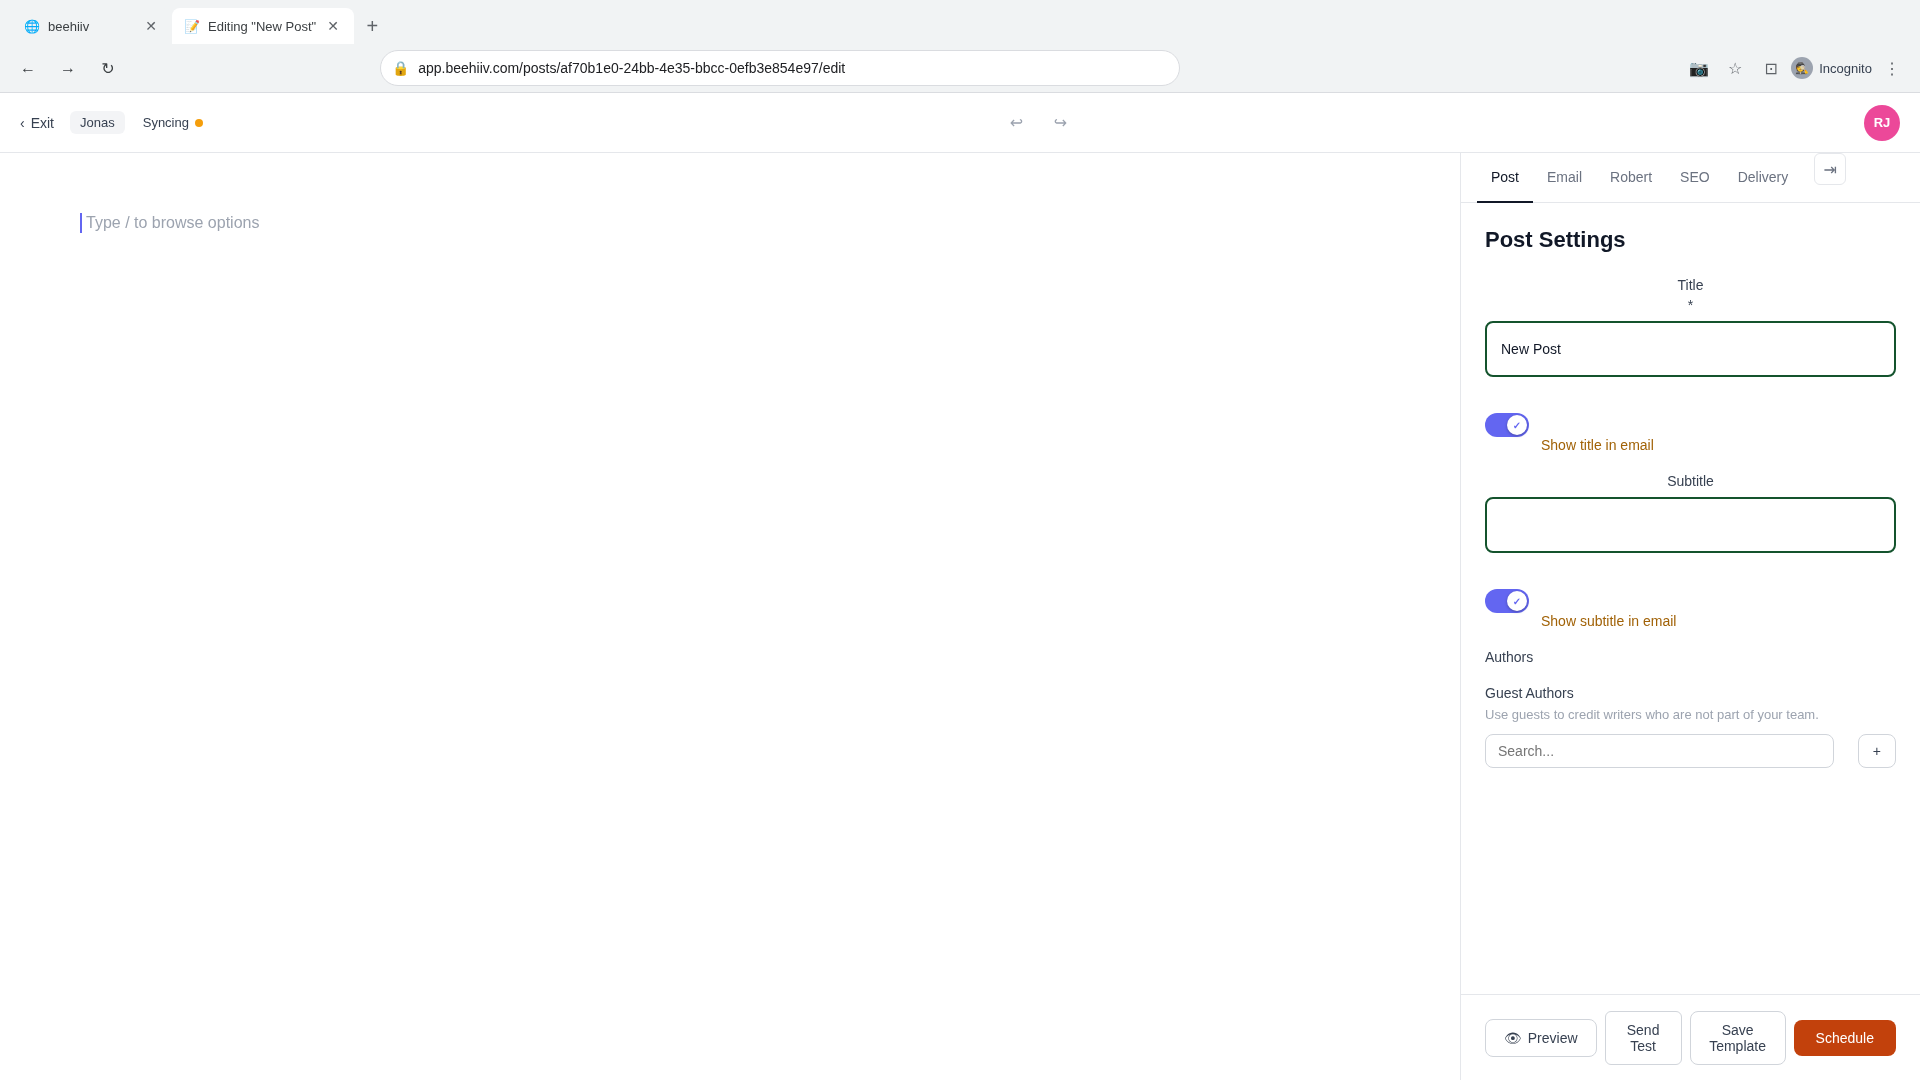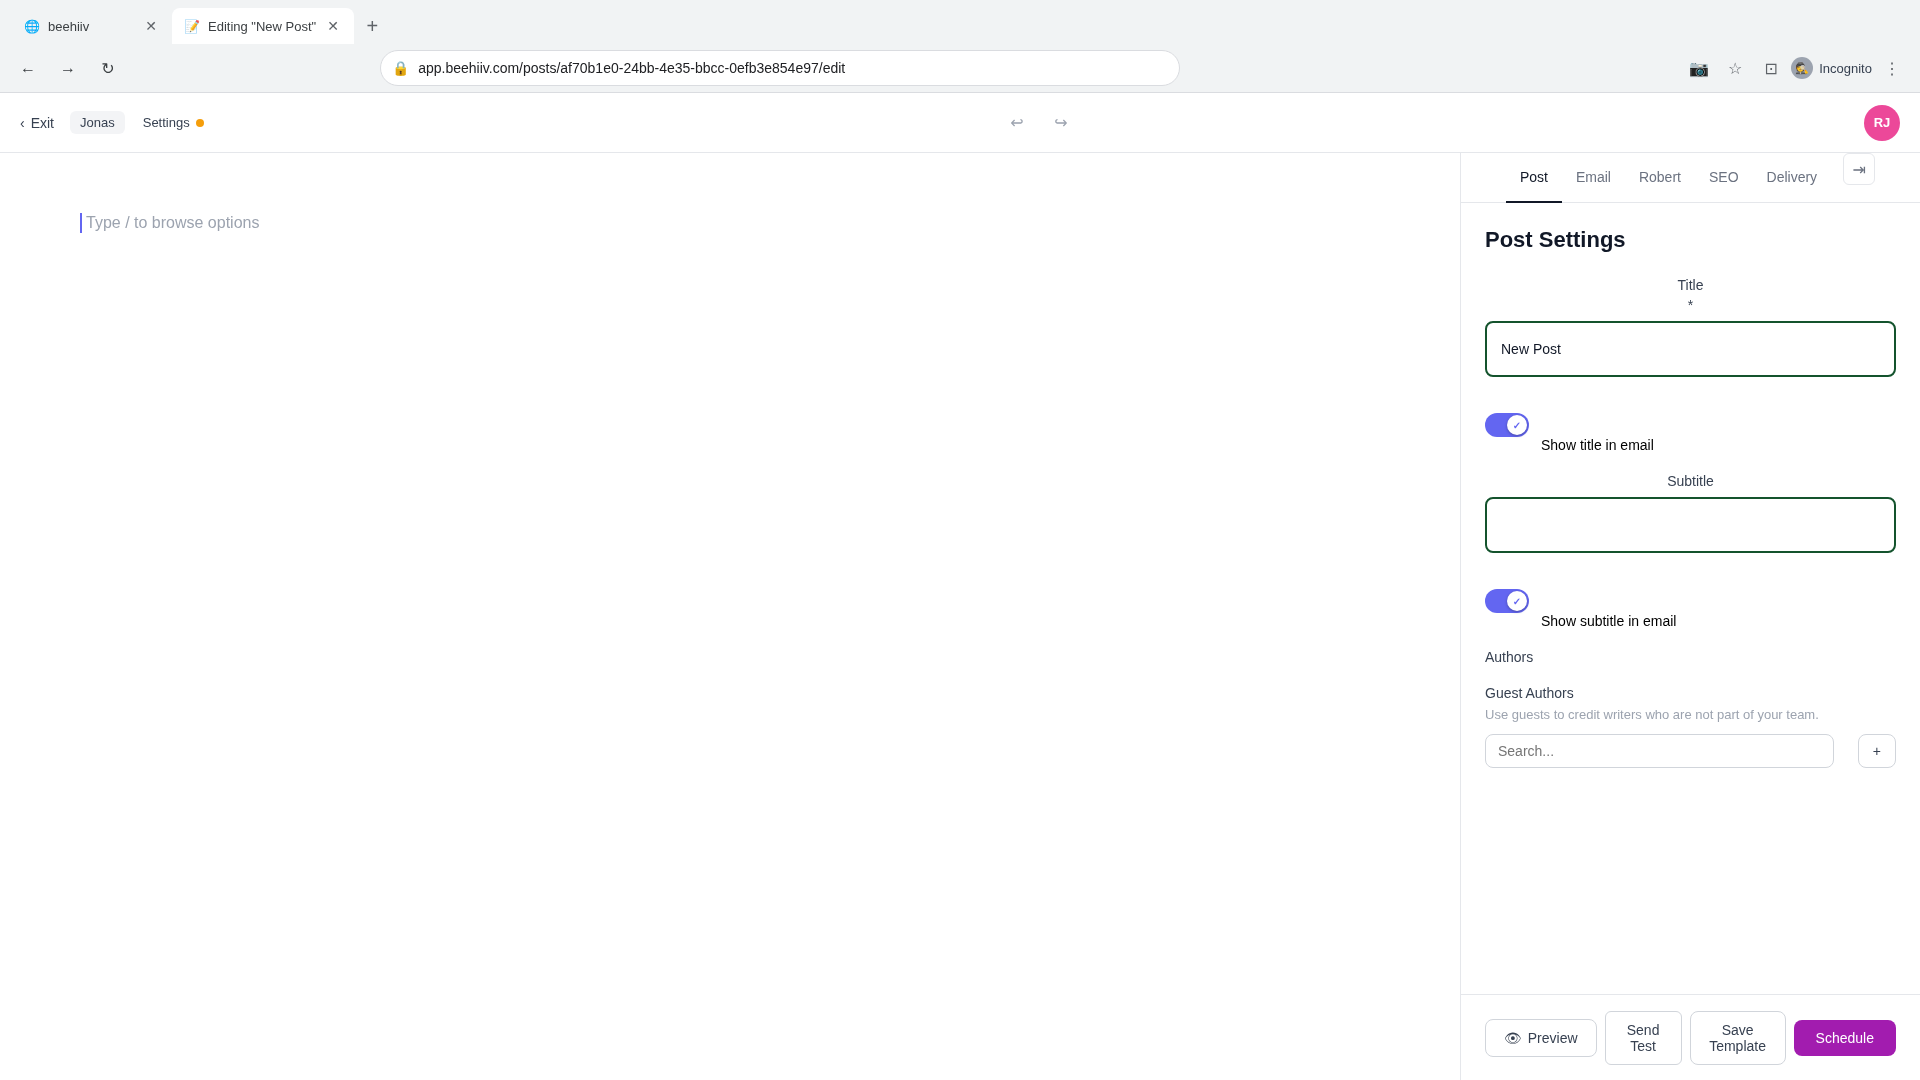--- a/index.html
+++ b/index.html
@@ -43,39 +43,39 @@
     
     .editor-area { flex: 1; padding: 60px 80px; color: #9ca3af; font-size: 16px; cursor: text; }
     .editor-placeholder { color: #9ca3af; font-size: 16px; display: flex; align-items: center; gap: 4px; }
     .editor-placeholder .cursor { width: 2px; height: 20px; background: #6366f1; display: inline-block; animation: blink 1s infinite; }
     @keyframes blink { 0%, 50% { opacity: 1; } 51%, 100% { opacity: 0; } }
 
     
     .right-panel { width: 460px; border-left: 1px solid #e5e7eb; display: flex; flex-direction: column; background: #fff; }
 
     
-    .panel-tabs { display: flex; border-bottom: 1px solid #e5e7eb; padding: 0 16px; justify-content: center; }
+    .panel-tabs { display: flex; border-bottom: 1px solid #e5e7eb; padding: 0 16px; }
     .panel-tab { padding: 16px 14px; font-size: 14px; color: #6b7280; cursor: pointer; border-bottom: 2px solid transparent; margin-bottom: -1px; }
     .panel-tab.active { color: #111827; border-bottom-color: #111827; font-weight: 500; }
 
     
     .panel-content { flex: 1; overflow-y: auto; padding: 24px 24px 0; }
     .panel-title { font-size: 22px; font-weight: 600; color: #111827; margin-bottom: 24px; }
 
     .field-group { margin-bottom: 20px; }
     .field-label { font-size: 14px; font-weight: 500; color: #374151; margin-bottom: 8px; display: flex; align-items: center; gap: 4px; flex-direction: column; }
     .required-star { color: #374151; }
     .field-input { width: 100%; border: 2px solid #14532d; border-radius: 8px; padding: 18px 14px; font-size: 14px; color: #111827; outline: none; }
 
     
     .toggle-row { display: flex; align-items: center; gap: 12px; margin-bottom: 20px; }
     .toggle { width: 44px; height: 24px; border-radius: 12px; background: #6366f1; position: relative; cursor: pointer; flex-shrink: 0; }
     .toggle-knob { width: 20px; height: 20px; border-radius: 50%; background: #fff; position: absolute; top: 2px; right: 2px; box-shadow: 0 1px 3px rgba(0,0,0,0.3); }
     .toggle-knob.check::after { content: '✓'; position: absolute; top: 50%; left: 50%; transform: translate(-50%, -50%); font-size: 10px; color: #6366f1; font-weight: bold; }
-    .toggle-label { font-size: 14px; color: #000000; margin-top: 40px; }
+    .toggle-label { font-size: 14px; color: #a16207; margin-top: 40px; }
 
     
     .authors-section { margin-bottom: 20px; }
     .authors-label { font-size: 14px; font-weight: 500; color: #374151; margin-bottom: 12px; }
     .authors-list { display: flex; gap: 8px; flex-wrap: wrap; }
     .author-chip { padding: 6px 14px; border-radius: 20px; font-size: 13px; cursor: pointer; border: 1px solid #e5e7eb; background: #fff; }
     .author-chip.active { color: #db2777; border-color: #fce7f3; background: #fdf2f8; }
     .author-chip.inactive { color: #374151; }
 
     
@@ -84,21 +84,21 @@
     .guest-authors-desc { font-size: 13px; color: #9ca3af; margin-bottom: 12px; }
     .guest-input-row { display: flex; gap: 24px; }
     .guest-input { flex: 1; border: 1px solid #d1d5db; border-radius: 8px; padding: 8px 12px; font-size: 14px; color: #374151; }
     .guest-add-btn { border: 1px solid #d1d5db; border-radius: 8px; padding: 8px 14px; font-size: 14px; color: #374151; background: #fff; cursor: pointer; }
 
     
     .panel-footer { padding: 16px 24px; border-top: 1px solid #e5e7eb; display: flex; gap: 8px; align-items: center; background: #fff; }
     .preview-btn { display: flex; align-items: center; gap: 6px; padding: 10px 18px; border: 1px solid #d1d5db; border-radius: 8px; font-size: 14px; color: #374151; background: #fff; cursor: pointer; }
     .send-test-btn { padding: 10px 18px; border: 1px solid #d1d5db; border-radius: 6px; font-size: 14px; color: #374151; background: #fff; cursor: pointer; }
     .save-template-btn { padding: 10px 18px; border: 1px solid #d1d5db; border-radius: 8px; font-size: 14px; color: #374151; background: #fff; cursor: pointer; }
-    .schedule-btn { padding: 10px 22px; border: none; border-radius: 8px; font-size: 14px; color: #fff; background: #a21caf; cursor: pointer; font-weight: 500; margin-left: auto; }
+    .schedule-btn { padding: 10px 22px; border: none; border-radius: 8px; font-size: 14px; color: #fff; background: #c2410c; cursor: pointer; font-weight: 500; margin-left: auto; }
 
     
     .expand-panel-btn { width: 32px; height: 32px; display: flex; align-items: center; justify-content: center; border: 1px solid #e5e7eb; border-radius: 6px; cursor: pointer; color: #6b7280; margin-left: 12px; }
 
     
     .incognito-btn { display: flex; align-items: center; gap: 6px; font-size: 13px; color: #374151; cursor: pointer; }
   </style>
 </head>
 <body>
 
@@ -141,21 +141,21 @@
 
   <div class="app-header">
     <div class="exit-btn">
       <span>‹</span>
       <span>Exit</span>
     </div>
     <div class="draft-badge">
       <span>Jonas</span>
     </div>
     <div class="syncing-badge">
-      <span>Settings</span>
+      <span>Syncing</span>
       <span class="syncing-dot"></span>
     </div>
     <div class="header-center">
       <div class="undo-btn">↩</div>
       <div class="redo-btn">↪</div>
     </div>
     <div class="header-right">
       <div class="avatar">
         <span>RJ</span>
       </div>

